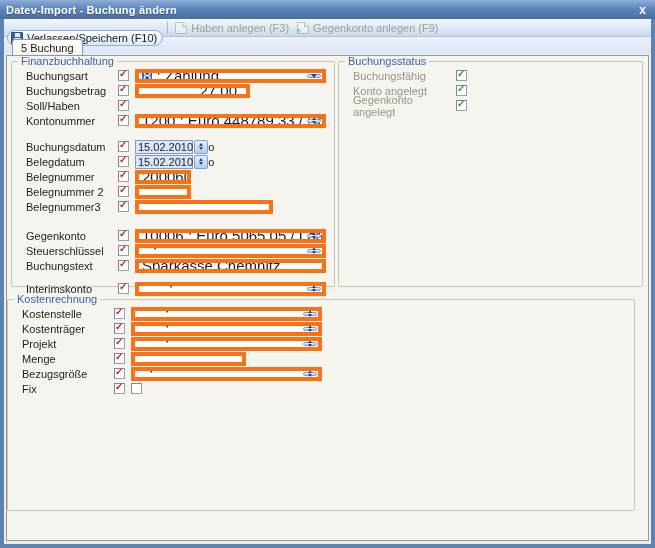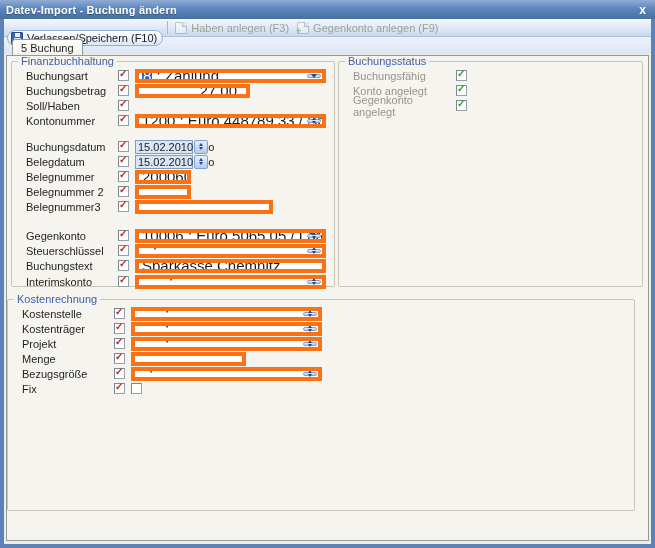--- a/index.html
+++ b/index.html
@@ -38,21 +38,21 @@
 
   
   fieldset.group{position:absolute;border:1px solid #c6c5b6;border-radius:2px;margin:0;padding:1px 0 0 0;background:transparent;}
   fieldset.group legend{color:#3d60a7;padding:0 3px;margin-left:6px;font-size:11px;line-height:10px;}
   #g-fibu{left:4px;top:0;width:319px;height:231px;}
   #g-status{left:331px;top:0;width:305px;height:231px;}
   #g-kosten{left:0;top:238px;width:628px;height:217px;}
 
   .rows{padding:1px 8px 0 14px;}
   .row{display:flex;align-items:center;height:15px;}
-  .mt2{margin-top:14px;}.mt3{margin-top:11px;}.mt8{margin-top:1px;}
+  .mt2{margin-top:14px;}.mt3{margin-top:11px;}.mt8{margin-top:8px;}
   .lbl{width:92px;flex:0 0 92px;color:#1e1e1e;}
   .lbl.dim{color:#94948a;}
   #g-status .lbl{width:103px;flex:0 0 103px;}
 
   
   .chk{width:11px;height:11px;flex:0 0 11px;background:#fff;border:1px solid #96a0a8;
        border-top-color:#7c8790;border-left-color:#7c8790;margin-right:6px;position:relative;}
   .chk .mark{position:absolute;left:0px;top:-3px;font-size:10px;font-weight:bold;visibility:hidden;}
   .chk.on .mark{visibility:visible;}
   .chk.red .mark{color:#c6241f;}

